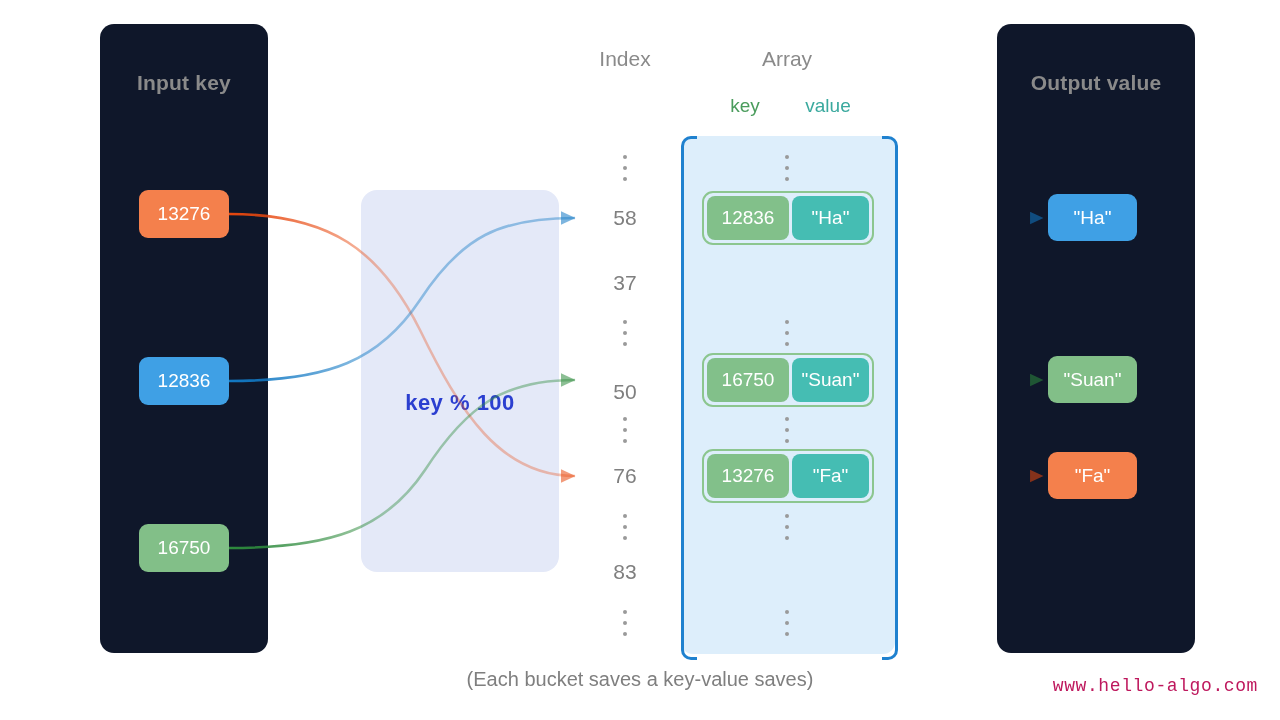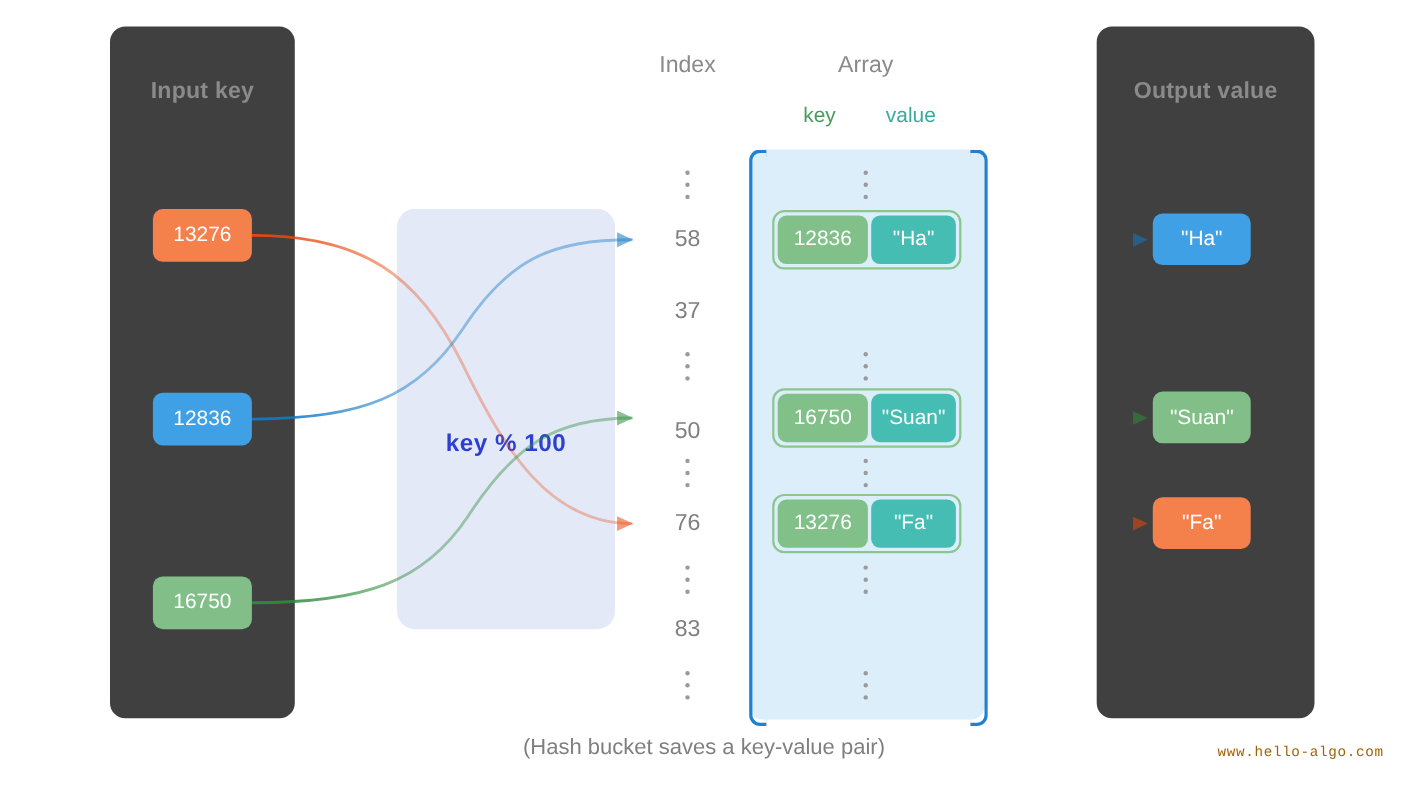--- a/index.html
+++ b/index.html
@@ -18,21 +18,21 @@
   .stage {
     position: absolute;
     inset: 0;
     width: 1280px;
     height: 720px;
   }
 
   
   .panel {
     position: absolute;
-    background: #404040;
+    background: #0f172a;
     border-radius: 14px;
   }
   #panel-input  { left: 100px; top: 24px; width: 168px; height: 629px; }
   #panel-output { left: 997px; top: 24px; width: 198px; height: 629px; }
 
   .panel-title {
     position: absolute;
     top: 47px;
     left: 0;
     width: 100%;
@@ -195,22 +195,22 @@
     text-align: center;
     font-size: 20px;
     color: #7f7f7f;
     white-space: nowrap;
   }
   #watermark {
     position: absolute;
     right: 22px;
     top: 676px;
     font-family: "Liberation Mono", monospace;
-    font-size: 13px;
-    color: #a16207;
+    font-size: 18px;
+    color: #be185d;
     letter-spacing: .6px;
     white-space: nowrap;
   }
 
   svg.links {
     position: absolute;
     left: 0; top: 0;
     width: 1280px;
     height: 720px;
     pointer-events: none;
@@ -390,16 +390,16 @@
   <div class="vdots arr" style="top:610px">
       <i></i>
       <i></i>
       <i></i>
     </div>
 
   <div class="chip blue" id="out-0">"Ha"</div>
   <div class="chip green" id="out-1">"Suan"</div>
   <div class="chip orange" id="out-2">"Fa"</div>
 
-  <div id="caption">(Hash bucket saves a key-value pair)</div>
+  <div id="caption">(Each bucket saves a key-value saves)</div>
   <div id="watermark">www.hello-algo.com</div>
 
 </div>
 
 </body></html>

